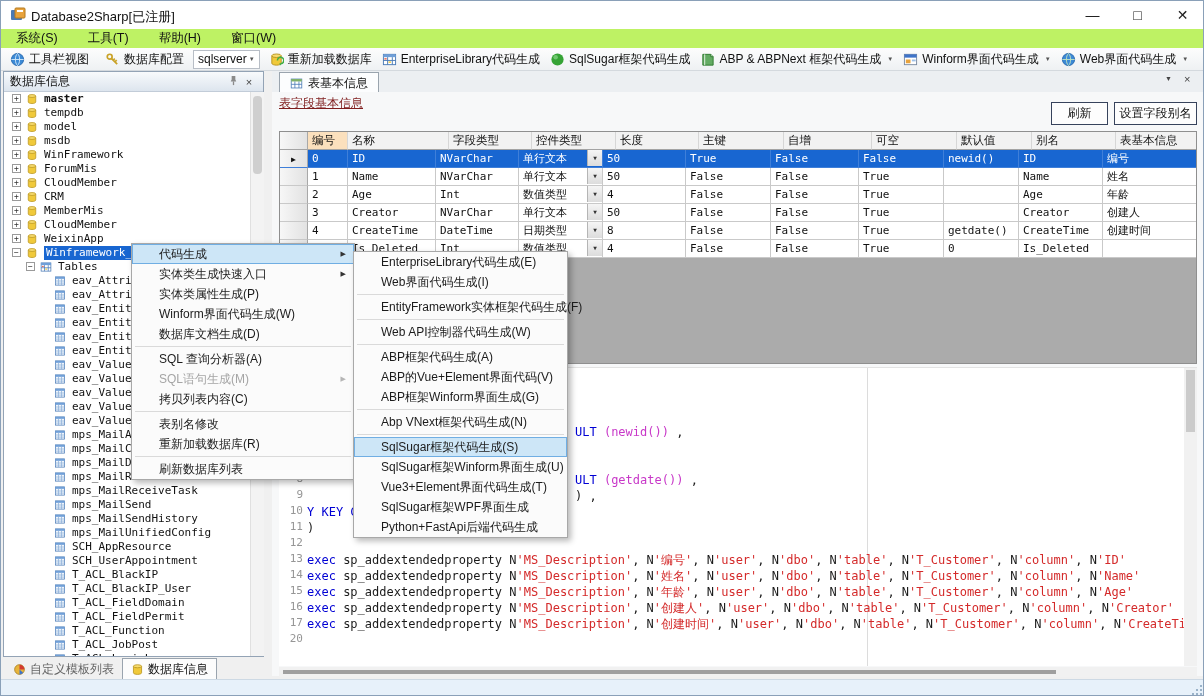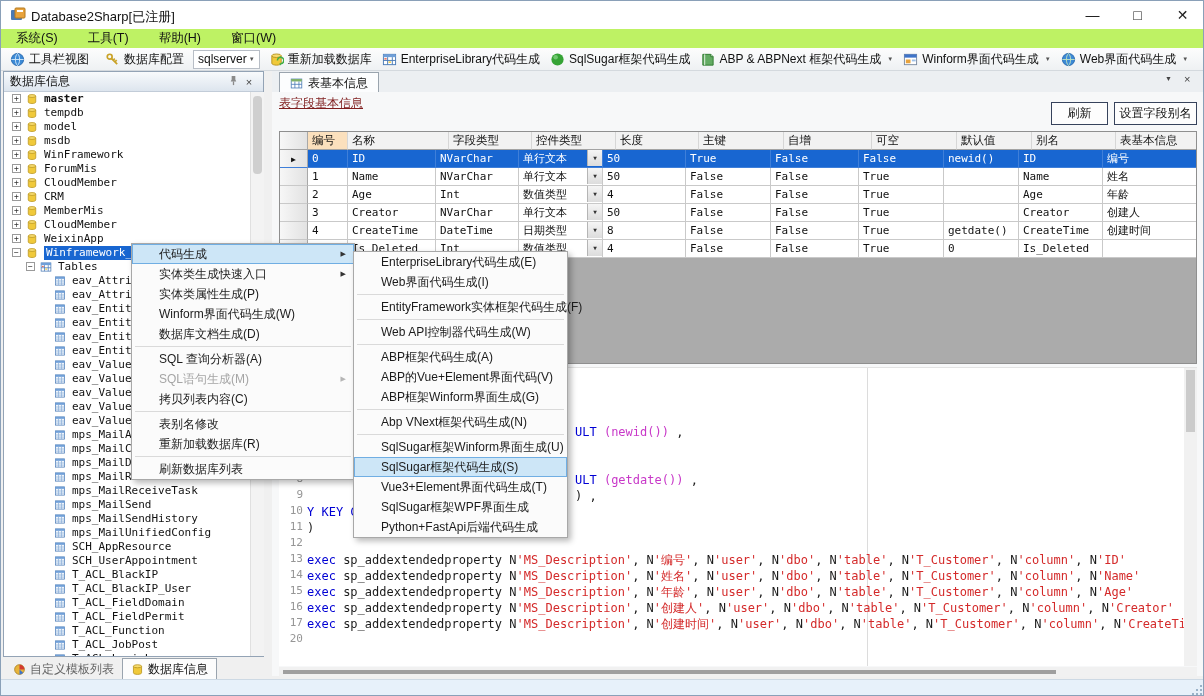--- a/index.html
+++ b/index.html
@@ -755,22 +755,22 @@
       <div class="mi"><span>EntityFramework实体框架代码生成(F)</span></div>
       <div class="msep"></div>
       <div class="mi"><span>Web API控制器代码生成(W)</span></div>
       <div class="msep"></div>
       <div class="mi"><span>ABP框架代码生成(A)</span></div>
       <div class="mi"><span>ABP的Vue+Element界面代码(V)</span></div>
       <div class="mi"><span>ABP框架Winform界面生成(G)</span></div>
       <div class="msep"></div>
       <div class="mi"><span>Abp VNext框架代码生成(N)</span></div>
       <div class="msep"></div>
+      <div class="mi hilite"><span>SqlSugar框架代码生成(S)</span></div>
       <div class="mi"><span>SqlSugar框架Winform界面生成(U)</span></div>
-      <div class="mi hilite"><span>SqlSugar框架代码生成(S)</span></div>
       <div class="mi"><span>Vue3+Element界面代码生成(T)</span></div>
       <div class="mi"><span>SqlSugar框架WPF界面生成</span></div>
       <div class="mi"><span>Python+FastApi后端代码生成</span></div>
     </div>
 
   <div class="abs" id="statusbar">
     <div id="grip"></div>
   </div>
 </div>
 

